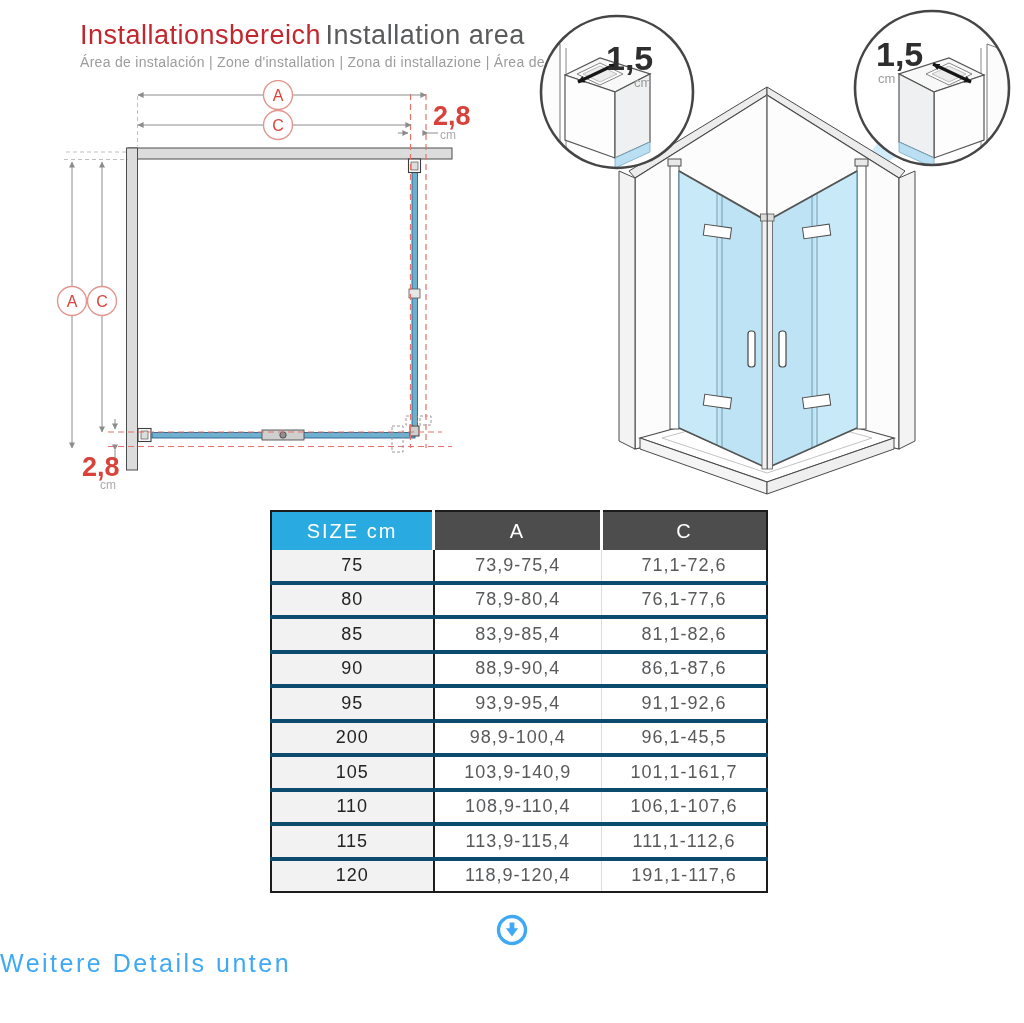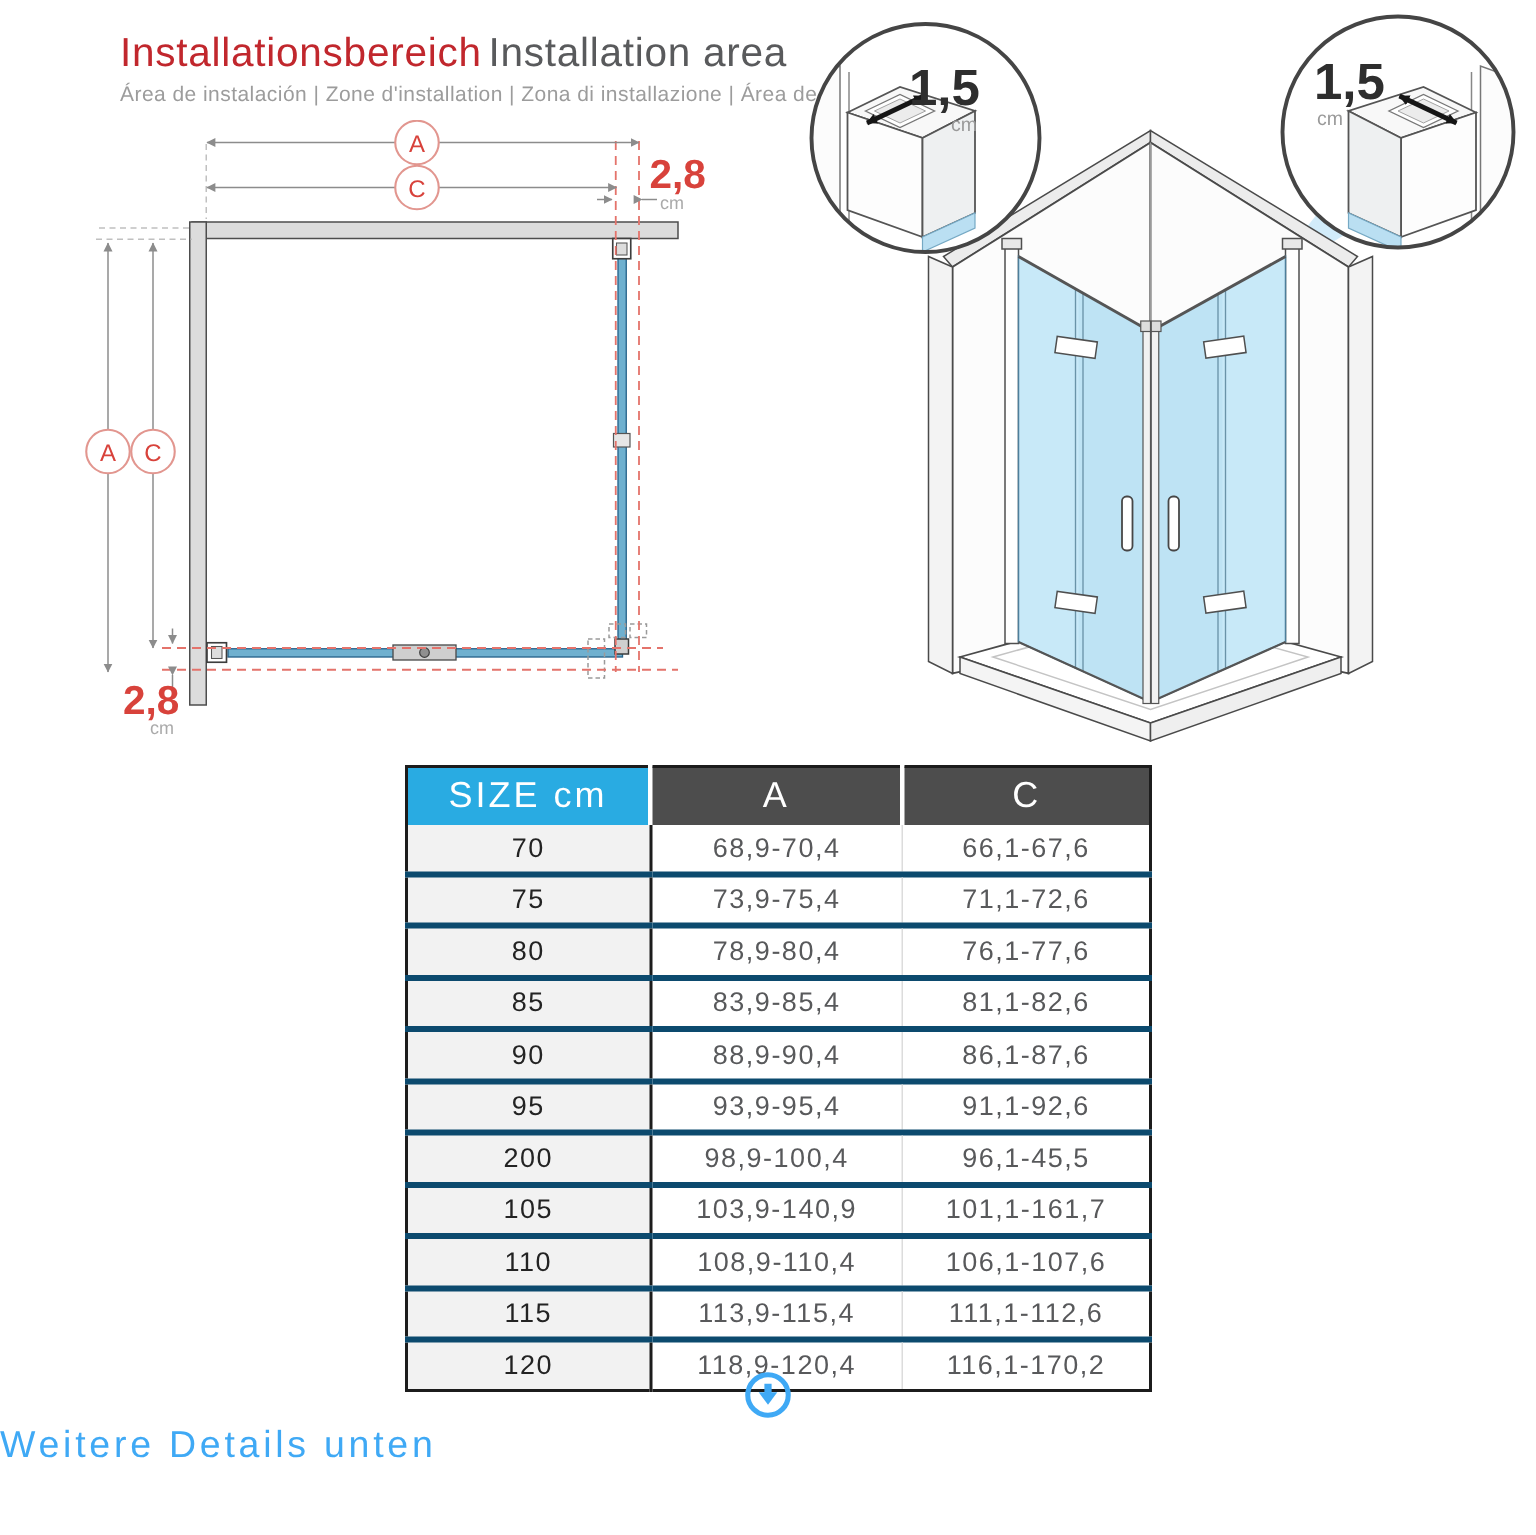--- a/index.html
+++ b/index.html
@@ -12,21 +12,21 @@
   .hdr .t1{font-size:27px;font-weight:400;color:#c1272d;letter-spacing:.5px;}
   .hdr .t2{font-size:27px;font-weight:400;color:#595a5c;letter-spacing:.5px;}
   .hdr .sub{margin-top:3px;font-size:14px;color:#9c9c9c;letter-spacing:.3px;}
   
   .plan-svg{position:absolute;left:40px;top:80px;}
   .iso-svg{position:absolute;left:520px;top:0px;}
   
   .size-table-wrap{position:absolute;left:270px;top:510px;width:486px;}
   table.size{border-collapse:collapse;width:486px;table-layout:fixed;
              border:2px solid #1c1c1c;}
-  table.size th{height:36px;color:#fff;font-size:24px;font-weight:400;
+  table.size th{height:36px;color:#fff;font-size:20px;font-weight:400;
                 letter-spacing:2px;text-align:center;margin-left:16px;}
   th.col-size{background:#29abe2;width:158px;}
   th.col-a{background:#4d4d4d;width:163px;border-left:3px solid #fff;}
   th.col-c{background:#4d4d4d;width:161px;border-left:3px solid #fff;}
   table.size td{height:30.5px;text-align:center;font-size:18px;color:#58595b;
                 letter-spacing:1px;border-top:4px solid #0c4a6e;background:#fff;padding:0;}
   table.size td:first-child{background:#f2f2f2;color:#232323;border-right:2px solid #1c1c1c;}
   table.size td:nth-child(3){border-left:1px solid #dcdcdc;}
   table.size tbody tr:first-child td{border-top:none;}
   
@@ -254,25 +254,20 @@
   <table class="size">
     <thead>
       <tr>
         <th class="col-size">SIZE cm</th>
         <th class="col-a">A</th>
         <th class="col-c">C</th>
       </tr>
     </thead>
     <tbody>
         <tr>
-          <td>70</td>
-          <td>68,9-70,4</td>
-          <td>66,1-67,6</td>
-        </tr>
-        <tr>
           <td>75</td>
           <td>73,9-75,4</td>
           <td>71,1-72,6</td>
         </tr>
         <tr>
           <td>80</td>
           <td>78,9-80,4</td>
           <td>76,1-77,6</td>
         </tr>
         <tr>
@@ -306,21 +301,21 @@
           <td>106,1-107,6</td>
         </tr>
         <tr>
           <td>115</td>
           <td>113,9-115,4</td>
           <td>111,1-112,6</td>
         </tr>
         <tr>
           <td>120</td>
           <td>118,9-120,4</td>
-          <td>116,1-170,2</td>
+          <td>191,1-117,6</td>
         </tr>
       </tbody>
   </table>
 </div>
 
 <div class="more">
   <svg class="icon" viewBox="0 0 34 34">
     <circle cx="17" cy="17" r="13.5" fill="none" stroke="#3fa9f5" stroke-width="3.4"></circle>
     <rect x="14.6" y="9.5" width="4.8" height="7" fill="#3fa9f5"></rect>
     <polygon points="10.8,15.2 23.2,15.2 17,23.5" fill="#3fa9f5"></polygon>

